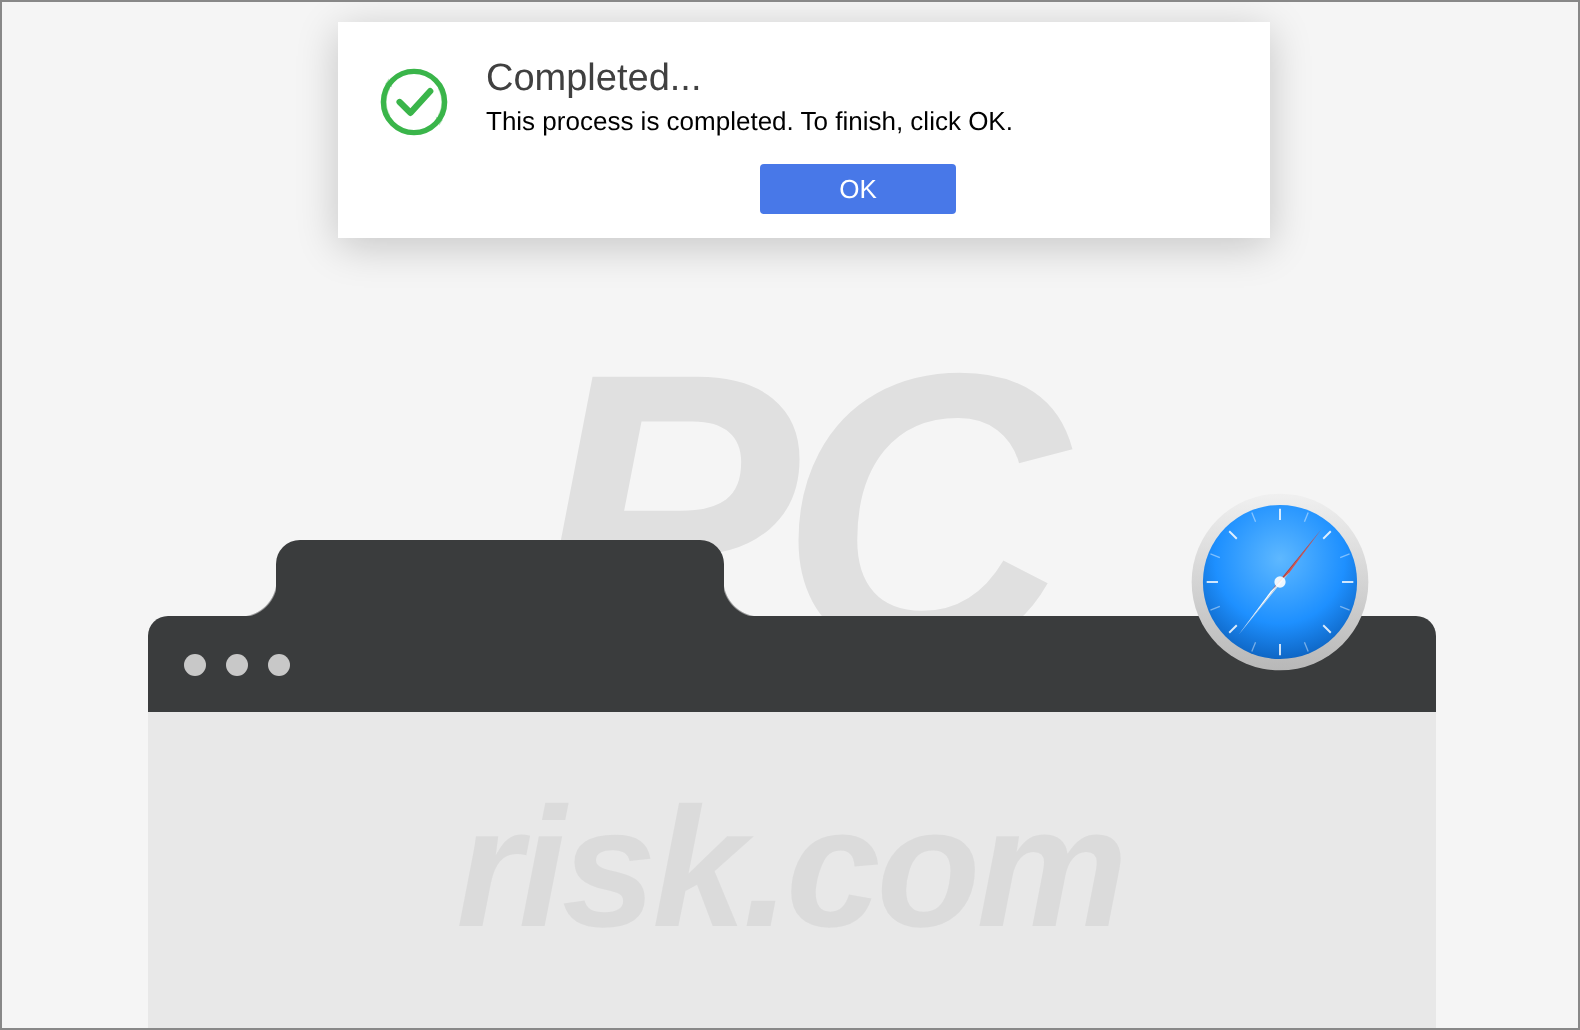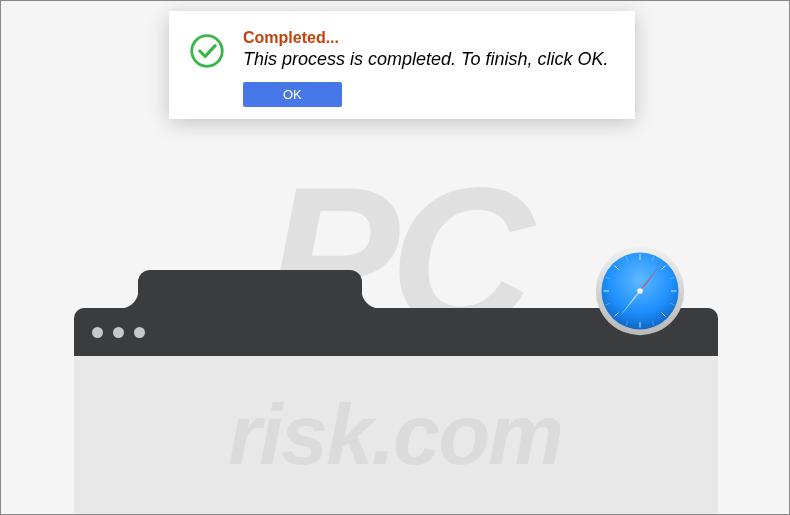--- a/index.html
+++ b/index.html
@@ -66,34 +66,33 @@
       margin-right: 18px;
       margin-top: 4px;
       flex-shrink: 0;
     }
     .dialog-content {
       flex: 1;
       display: flex;
       flex-direction: column;
     }
     .dialog-title {
-      font-size: 16px;
-      font-weight: 700;
-      color: #c2410c;
+      font-size: 19px;
+      font-weight: 400;
+      color: #404040;
       margin-bottom: 2px;
     }
     .dialog-message {
-      font-size: 18px;
+      font-size: 13px;
       color: #000;
-      font-style: italic;
     }
     .dialog-buttons {
       margin-top: auto;
       display: flex;
-      justify-content: flex-start;
+      justify-content: center;
     }
     .ok-button {
       background: #4878e8;
       color: #fff;
       border: none;
       padding: 5px 40px;
       font-size: 13px;
       cursor: pointer;
       border-radius: 2px;
     }

